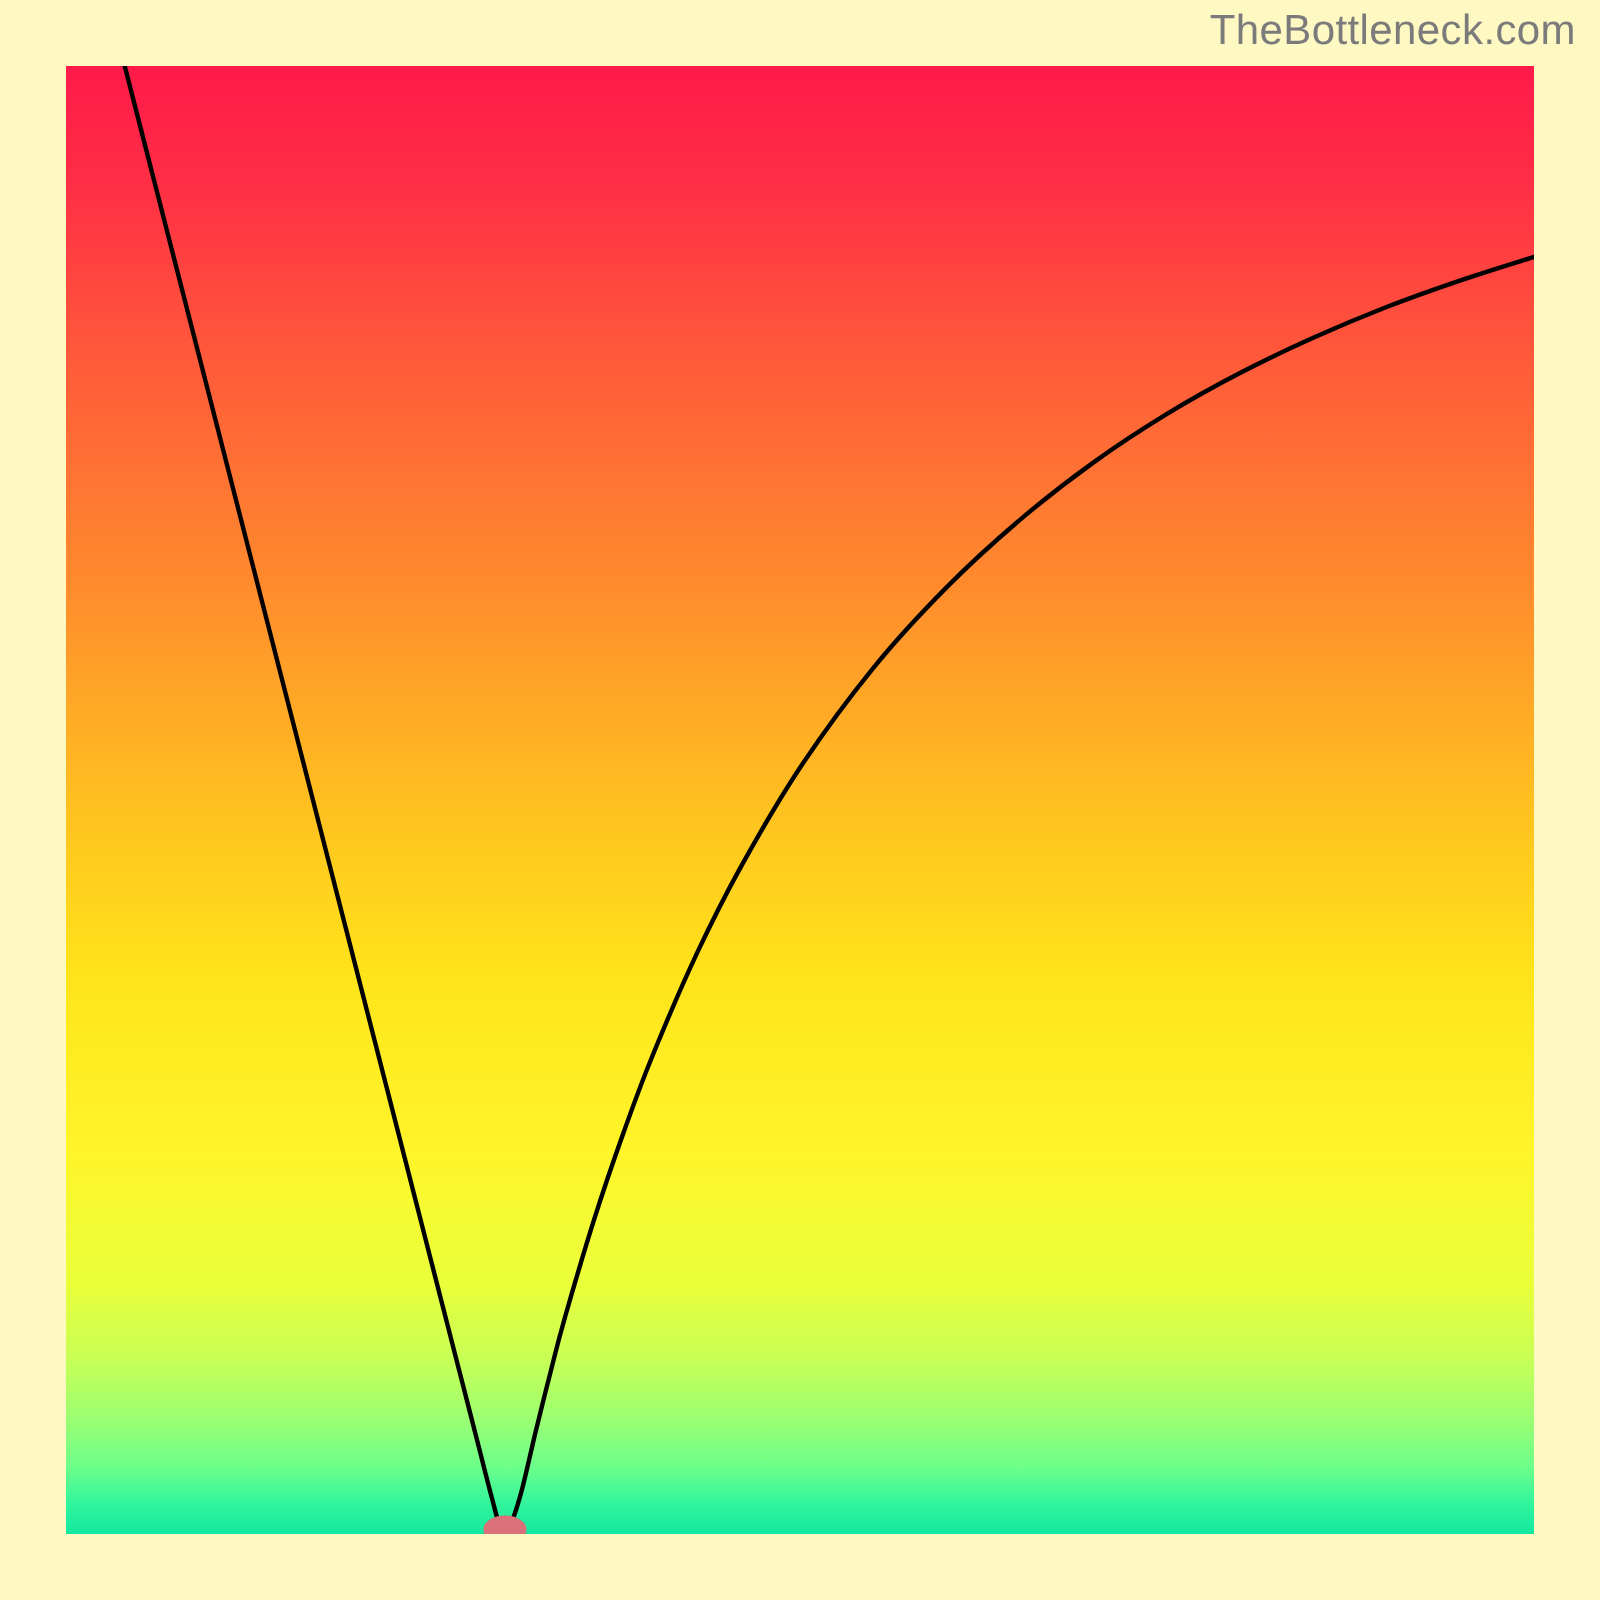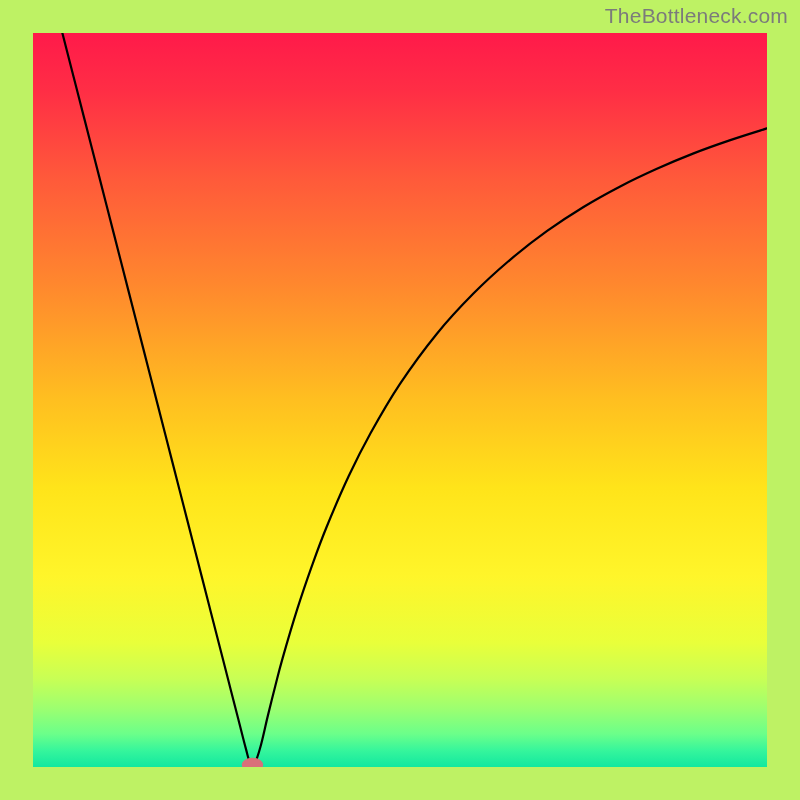--- a/index.html
+++ b/index.html
@@ -10,21 +10,21 @@
     background: #000;
     overflow: hidden;
     font-family: Arial, Helvetica, sans-serif;
   }
   .frame {
     position: absolute;
     top: 0;
     left: 0;
     width: 800px;
     height: 800px;
-    background: #bef264;
+    background: #fef9c3;
   }
   .watermark {
     position: absolute;
     top: 4px;
     right: 12px;
     color: #7b7b7b;
     font-size: 21px;
     letter-spacing: 0.2px;
     font-weight: 500;
   }

